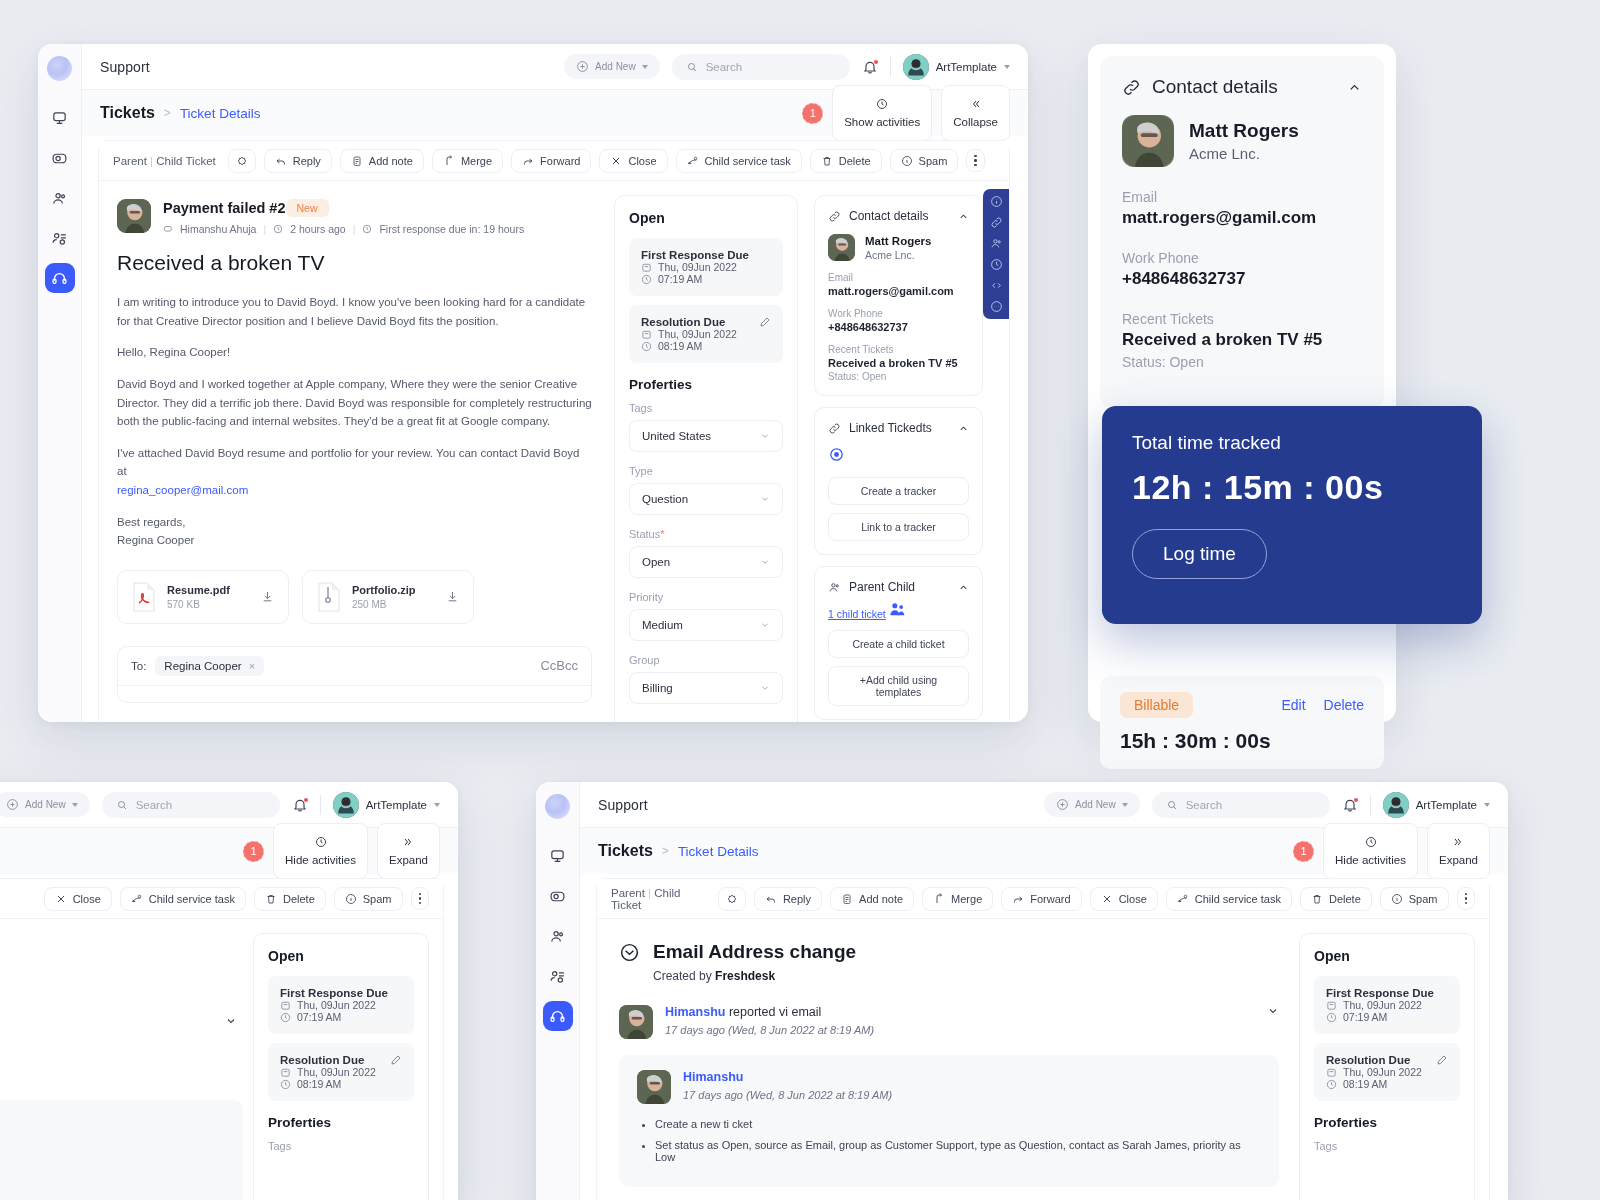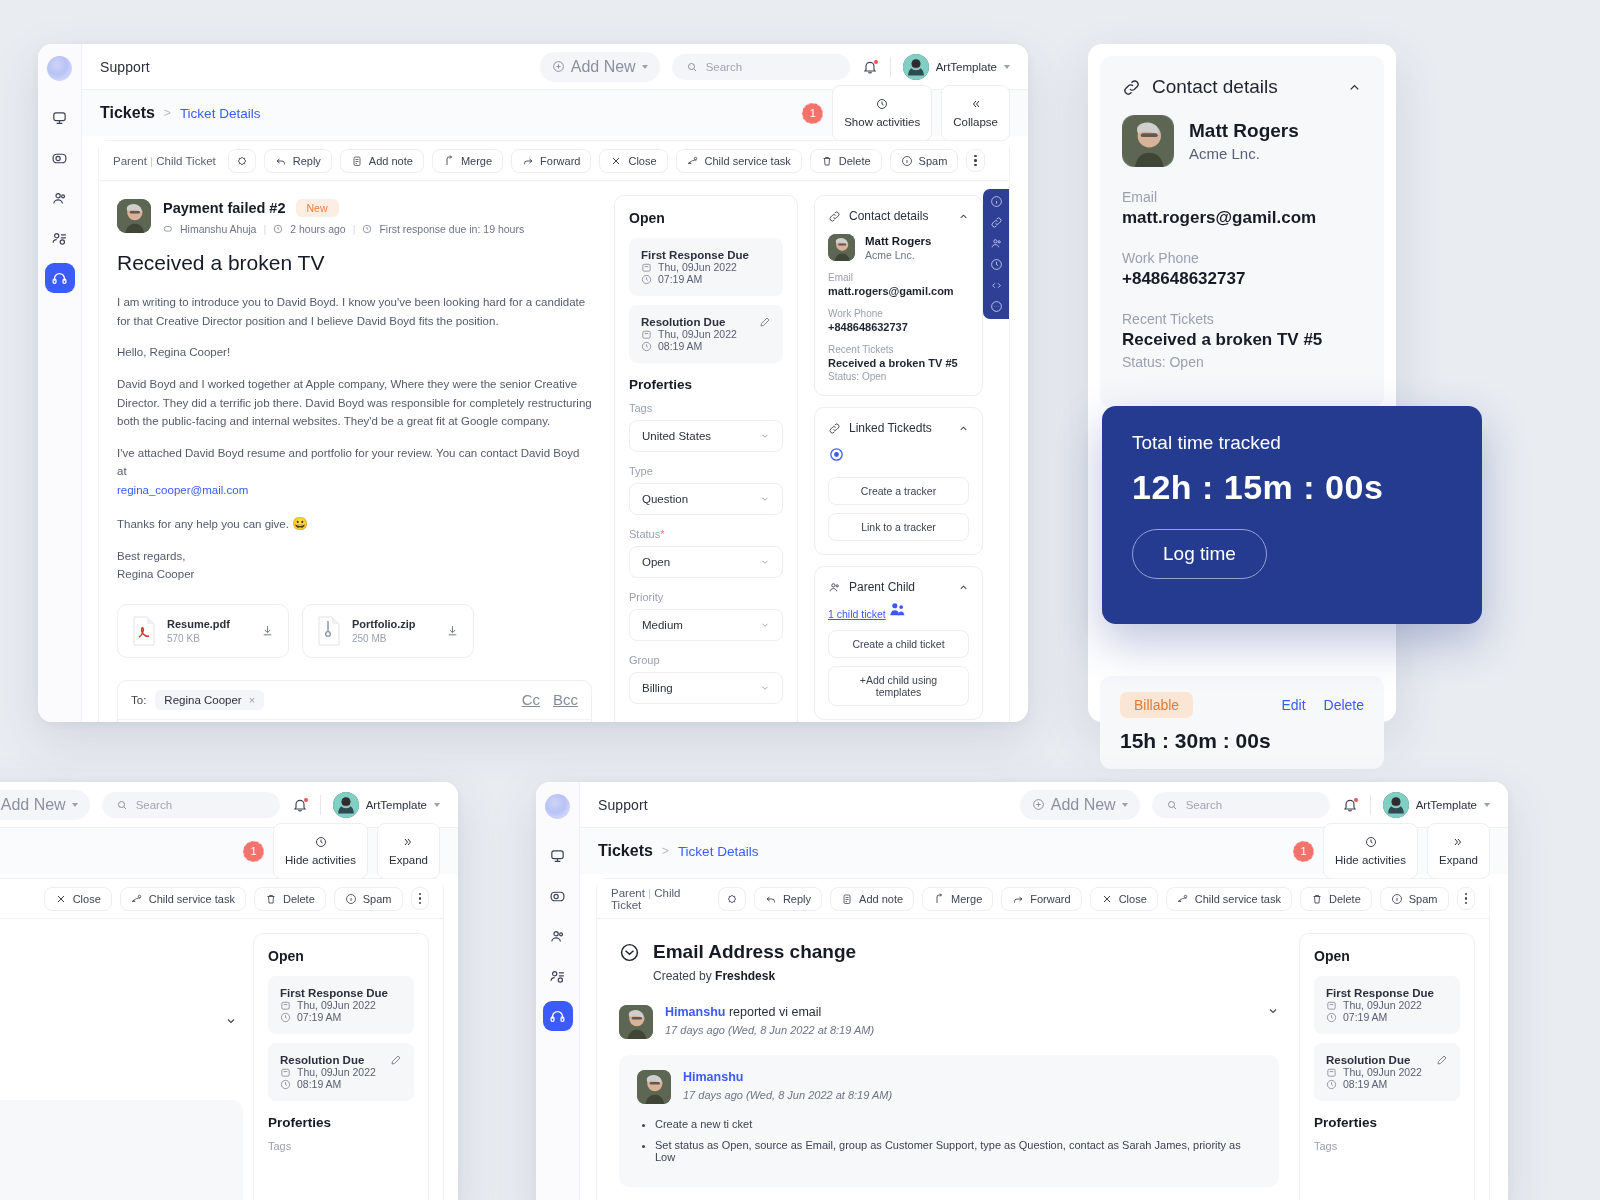--- a/index.html
+++ b/index.html
@@ -39,21 +39,21 @@
 
   .topbar {
     position: absolute; left: 44px; right: 0; top: 0; height: 46px;
     background: #fff; border-bottom: 1px solid #eef0f4;
     display: flex; align-items: center; padding: 0 18px; gap: 12px;
   }
   .app-title { font-size: 14px; color: #2b303d; flex: 1; letter-spacing:.1px;}
   .addnew {
     display: flex; align-items: center; gap: 6px;
     background: #f4f5f8; border-radius: 18px; padding: 6px 12px;
-    font-size: 16px; color: #8b90a0;
+    font-size: 10px; color: #8b90a0;
   }
   .addnew .plus { width: 13px; height: 13px; }
   .caret { width: 0; height: 0; border-left: 3.5px solid transparent;
            border-right: 3.5px solid transparent; border-top: 4.5px solid #9aa0b0; }
   .searchbox {
     display: flex; align-items: center; gap: 8px;
     background: #f4f5f8; border-radius: 18px; padding: 7px 14px;
     width: 178px; font-size: 11.5px; color: #a0a5b4;
   }
   .searchbox svg { width: 12px; height: 12px; color: #8b90a0; }
@@ -103,21 +103,21 @@
     padding: 5px 10px; font-size: 11px; color: #3d4355; background:#fff;
     white-space: nowrap;
   }
   .tb.icon-only { padding: 5px 7px; }
   .tb svg { width: 12px; height: 12px; flex-shrink:0; }
   .dots { display:flex; flex-direction:column; gap:2px; align-items:center;}
   .dots i { width:2.5px;height:2.5px;border-radius:50%;background:#3d4355;display:block;}
 
   
   .ticket-head { display: flex; gap: 12px; align-items: flex-start; }
-  .ticket-title-row { display: flex; align-items: center; gap: 10px; }
+  .ticket-title-row { display: flex; align-items: center; }
   .t-title { font-size: 14.5px; font-weight: bold; color: #161b26; }
   .pill-new {
     background: #fdeee3; color: #ef7e3d; font-size: 10.5px;
     padding: 3px 11px; border-radius: 6px;
   }
   .meta-row { display: flex; align-items: center; gap: 7px; margin-top: 6px;
               font-size: 10.5px; color: #6e7486; flex-wrap: wrap;}
   .meta-row svg { width: 10px; height: 10px; }
   .meta-sep { color: #d7dae2; }
   .big-subject { font-size: 21px; font-weight: normal; color: #161b26; margin: 16px 0 18px; }
@@ -138,21 +138,21 @@
 
   .composer { border: 1px solid #eceef3; border-radius: 10px; overflow: hidden; }
   .comp-to { display: flex; align-items: center; gap: 9px; padding: 9px 13px; }
   .comp-to .lbl { font-size: 11.5px; color: #3d4355; }
   .chip {
     display: flex; align-items: center; gap: 7px;
     background: #f4f5f8; border-radius: 6px; padding: 4px 9px;
     font-size: 11.5px; color: #2b303d;
   }
   .chip .x { color: #9aa0b0; font-size: 11px; }
-  .ccbcc { margin-left: auto; display: flex; gap: 13px; font-size: 15px; color: #868c9c; text-decoration: underline; }
+  .ccbcc { margin-left: auto; display: flex; font-size: 13px; color: #868c9c; }
   .comp-tools {
     display: flex; align-items: center; gap: 11px;
     padding: 8px 13px; border-top: 1px solid #f0f1f5; color: #3d4355;
   }
 
   
   .prop-panel {
     border: 1px solid #eceef3; border-radius: 10px; background: #fff;
     padding: 14px; overflow: hidden;
   }
@@ -484,24 +484,20 @@
 
           <div class="big-subject">Received a broken TV</div>
 
           <div class="body-p">I am writing to introduce you to David Boyd. I know you've been looking hard for a candidate for that Creative Director position and I believe David Boyd fits the position.</div>
           <div class="body-p">Hello, Regina Cooper!</div>
           <div class="body-p">David Boyd and I worked together at Apple company, Where they were the senior Creative Director. They did a terrific job there. David Boyd was responsible for completely restructuring both the public-facing and internal websites. They'd be a great fit at Google company.</div>
           <div class="body-p">
             <span>I've attached David Boyd resume and portfolio for your review. You can contact David Boyd at </span><br>
             <a href="#">regina_cooper@mail.com</a>
           </div>
-          <div class="body-p">
-            <span>Thanks for any help you can give.</span>
-            <span class="emoji">😀</span>
-          </div>
           <div class="body-p" style="margin-bottom:0;">
             <span>Best regards,</span><br>
             <span>Regina Cooper</span>
           </div>
 
           <div class="attach-row">
             <div class="attach">
               <svg class="file-ico" viewBox="0 0 24 30">
                 <path d="M2 1h13l7 7v21H2z" fill="#fff" stroke="#dfe2ea"></path>
                   <path d="M15 1l7 7h-7z" fill="#eef0f4"></path>

